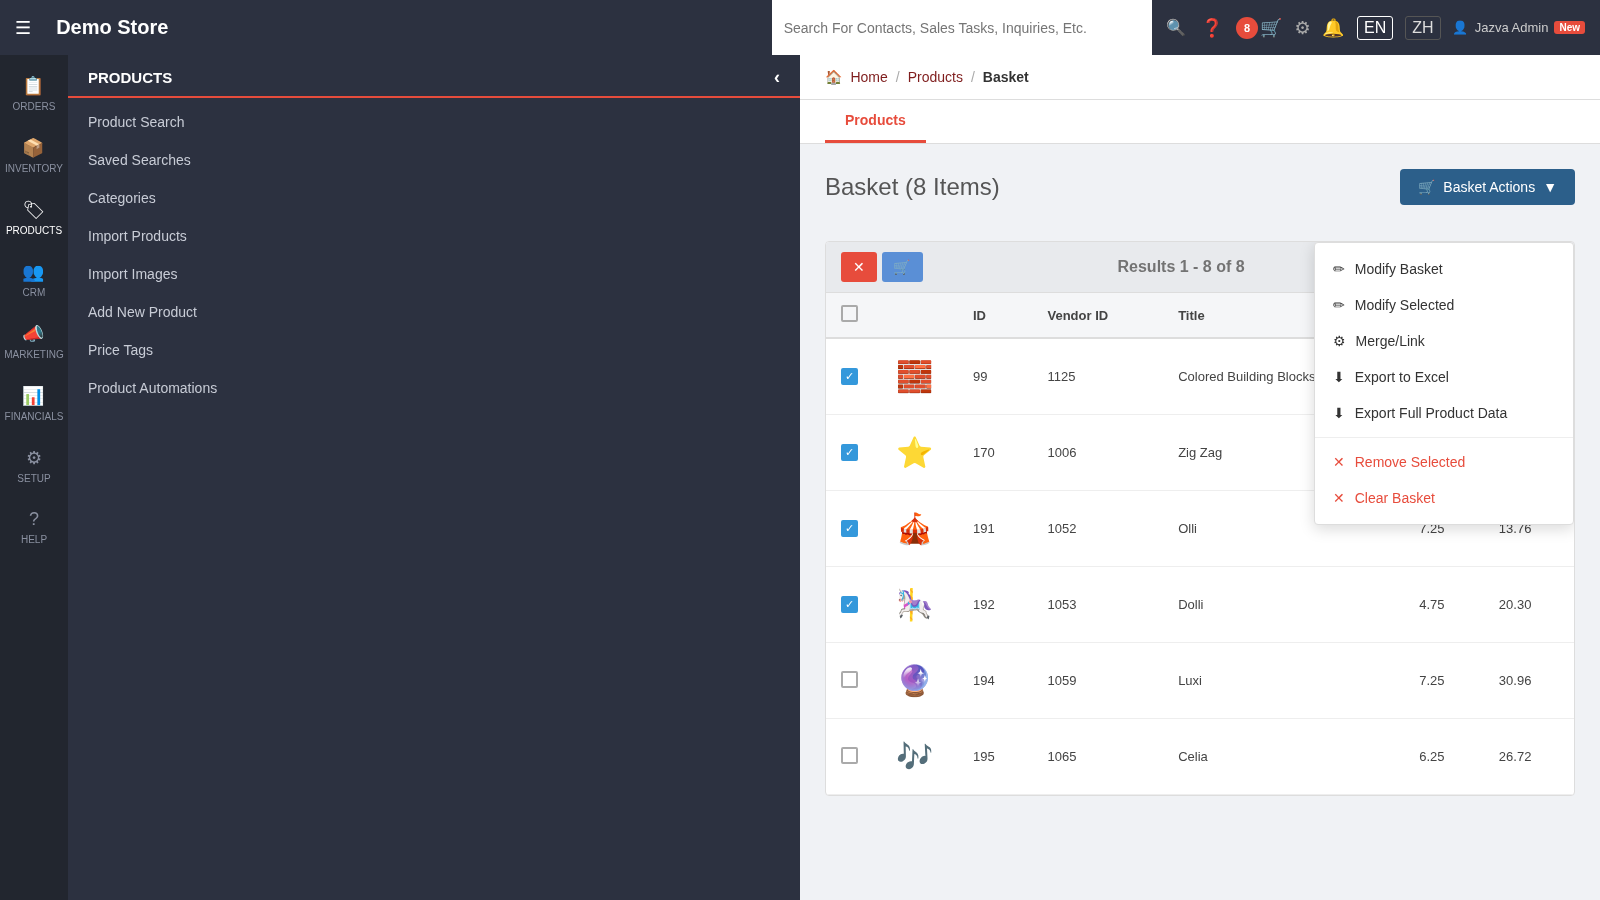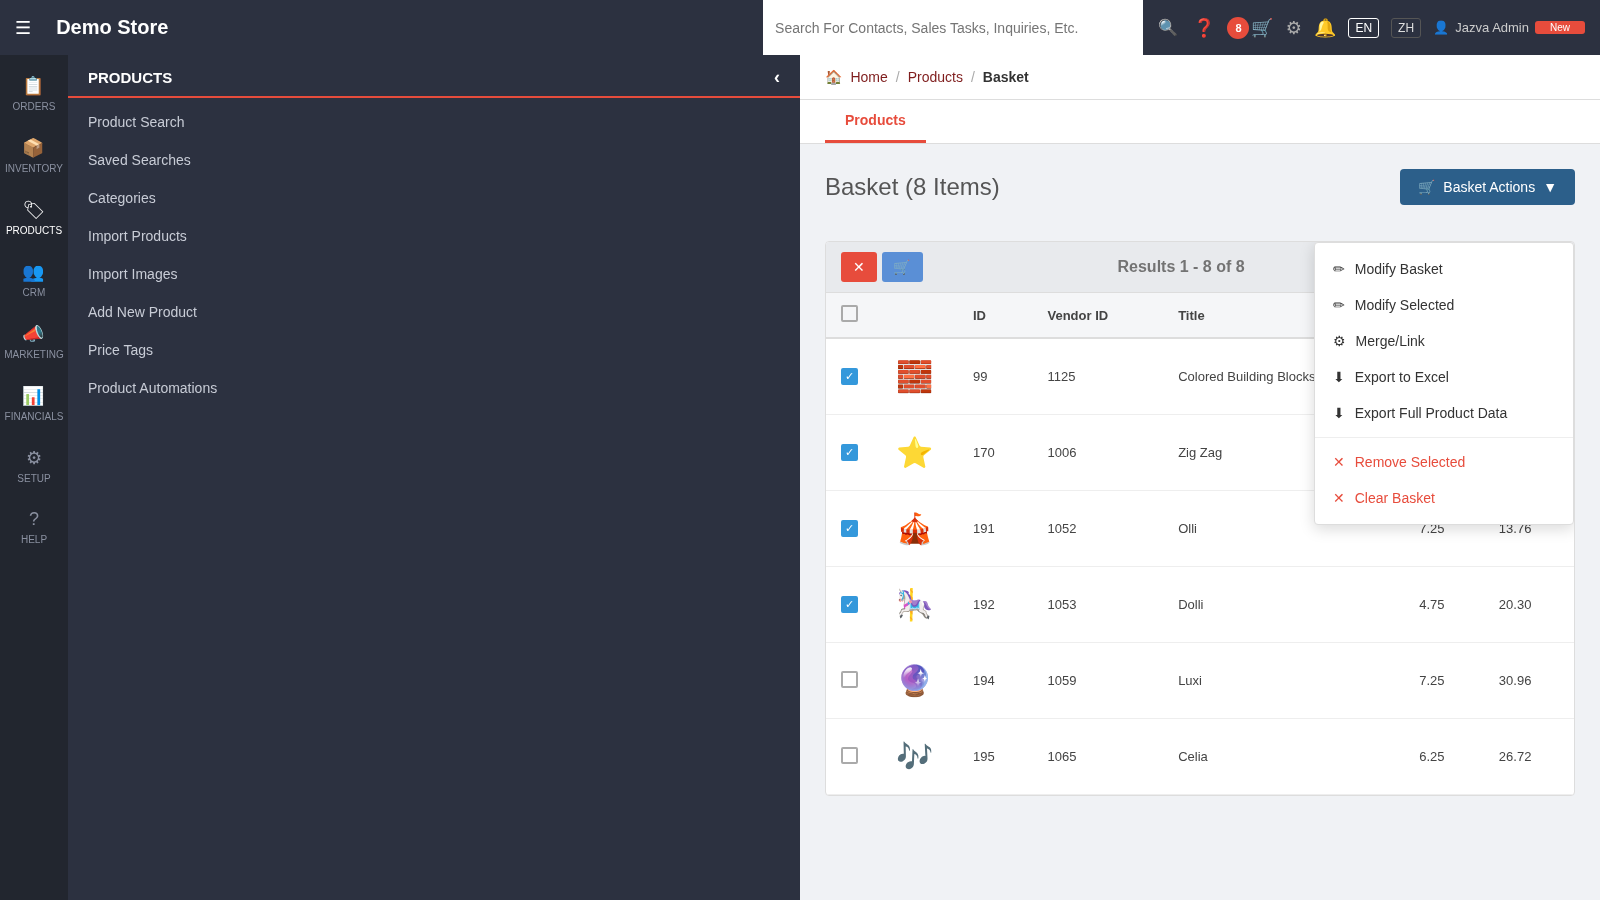--- a/index.html
+++ b/index.html
@@ -38,27 +38,27 @@
       justify-content: center;
       font-size: 11px;
       font-weight: bold;
     }
     .header-icons { display: flex; align-items: center; gap: 12px; }
     .lang-btn {
       border: 1px solid #555;
       color: #ddd;
       background: transparent;
       padding: 2px 6px;
-      font-size: 12px;
+      font-size: 16px;
       border-radius: 3px;
       cursor: pointer;
     }
     .lang-btn.active { border-color: #fff; color: #fff; }
     .user-area { display: flex; align-items: center; gap: 6px; color: #ccc; font-size: 13px; cursor: pointer; }
-    .new-badge { background: #e74c3c; color: #fff; font-size: 10px; padding: 1px 15px; border-radius: 3px; font-weight: normal; }
+    .new-badge { background: #e74c3c; color: #fff; font-size: 10px; padding: 1px 5px; border-radius: 3px; font-weight: bold; }
 
     
     .main-layout { display: flex; flex: 1; overflow: hidden; }
     .sidebar-icons {
       width: 68px;
       background: #22262f;
       display: flex;
       flex-direction: column;
       align-items: center;
       padding-top: 10px;

